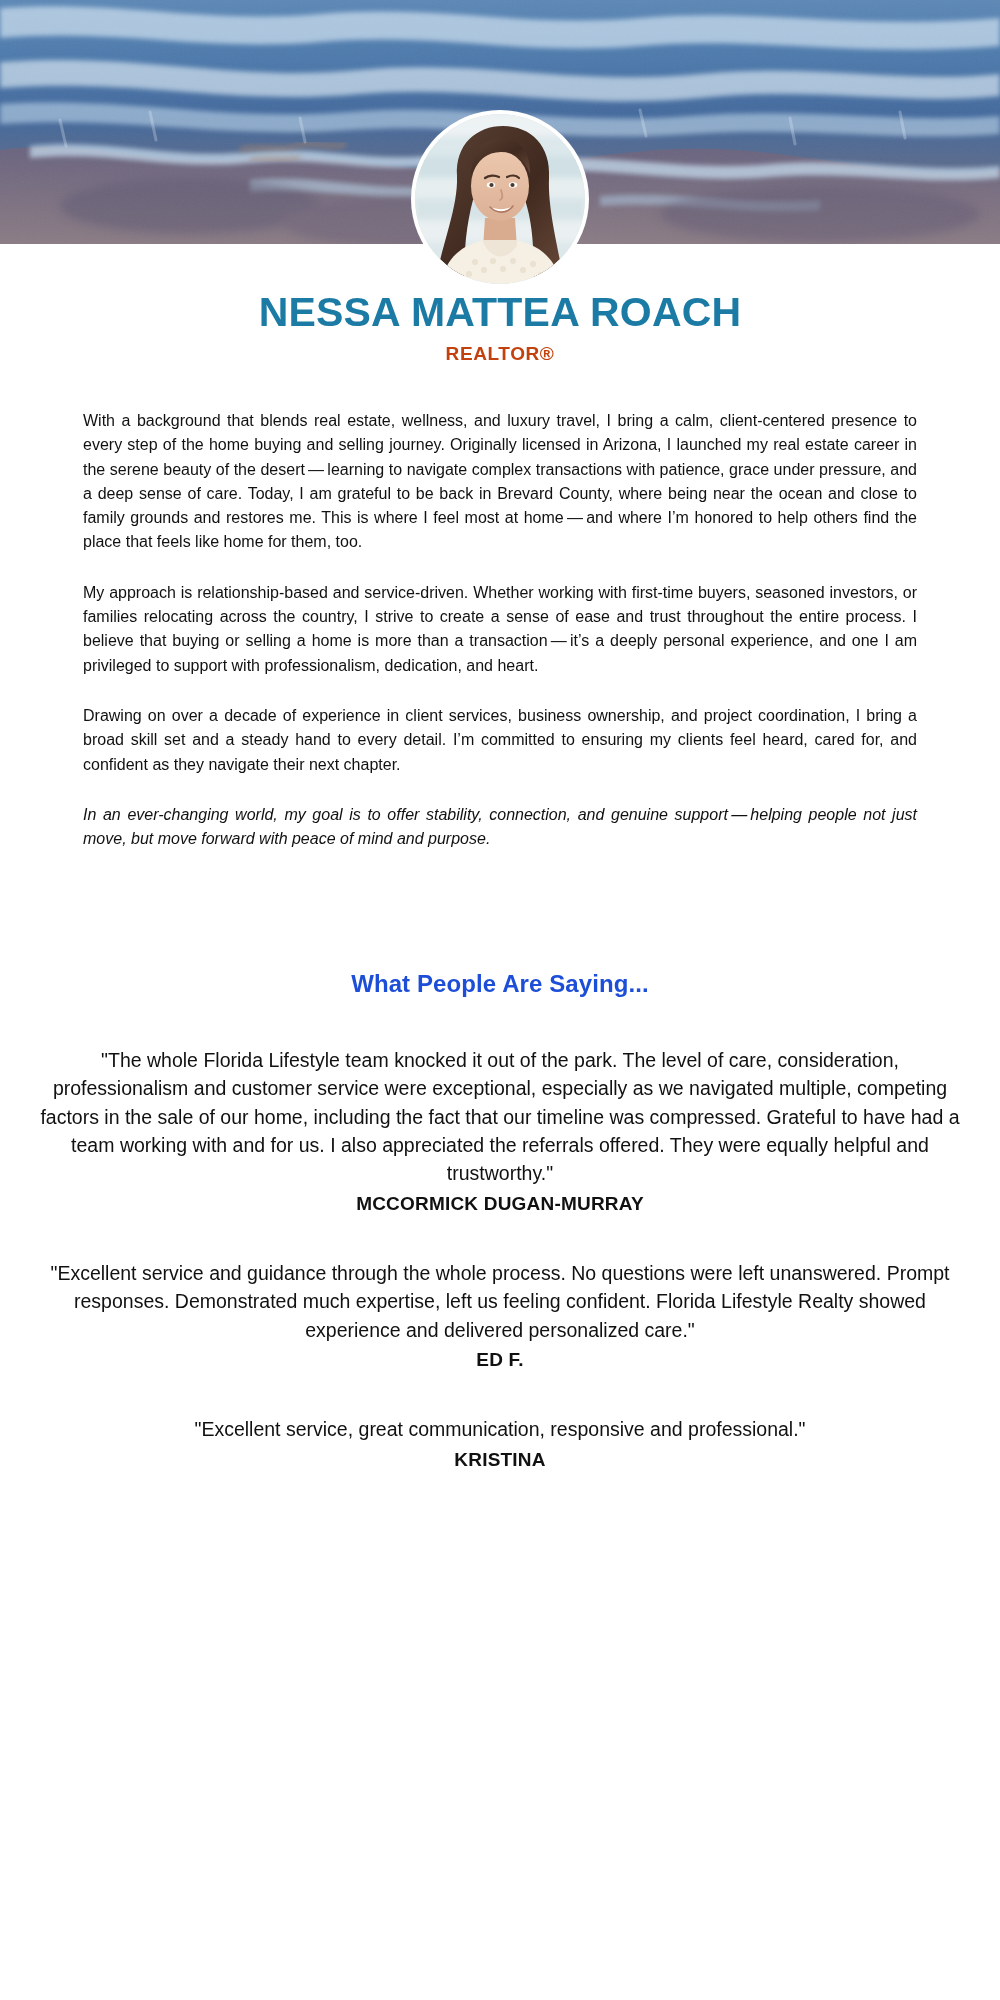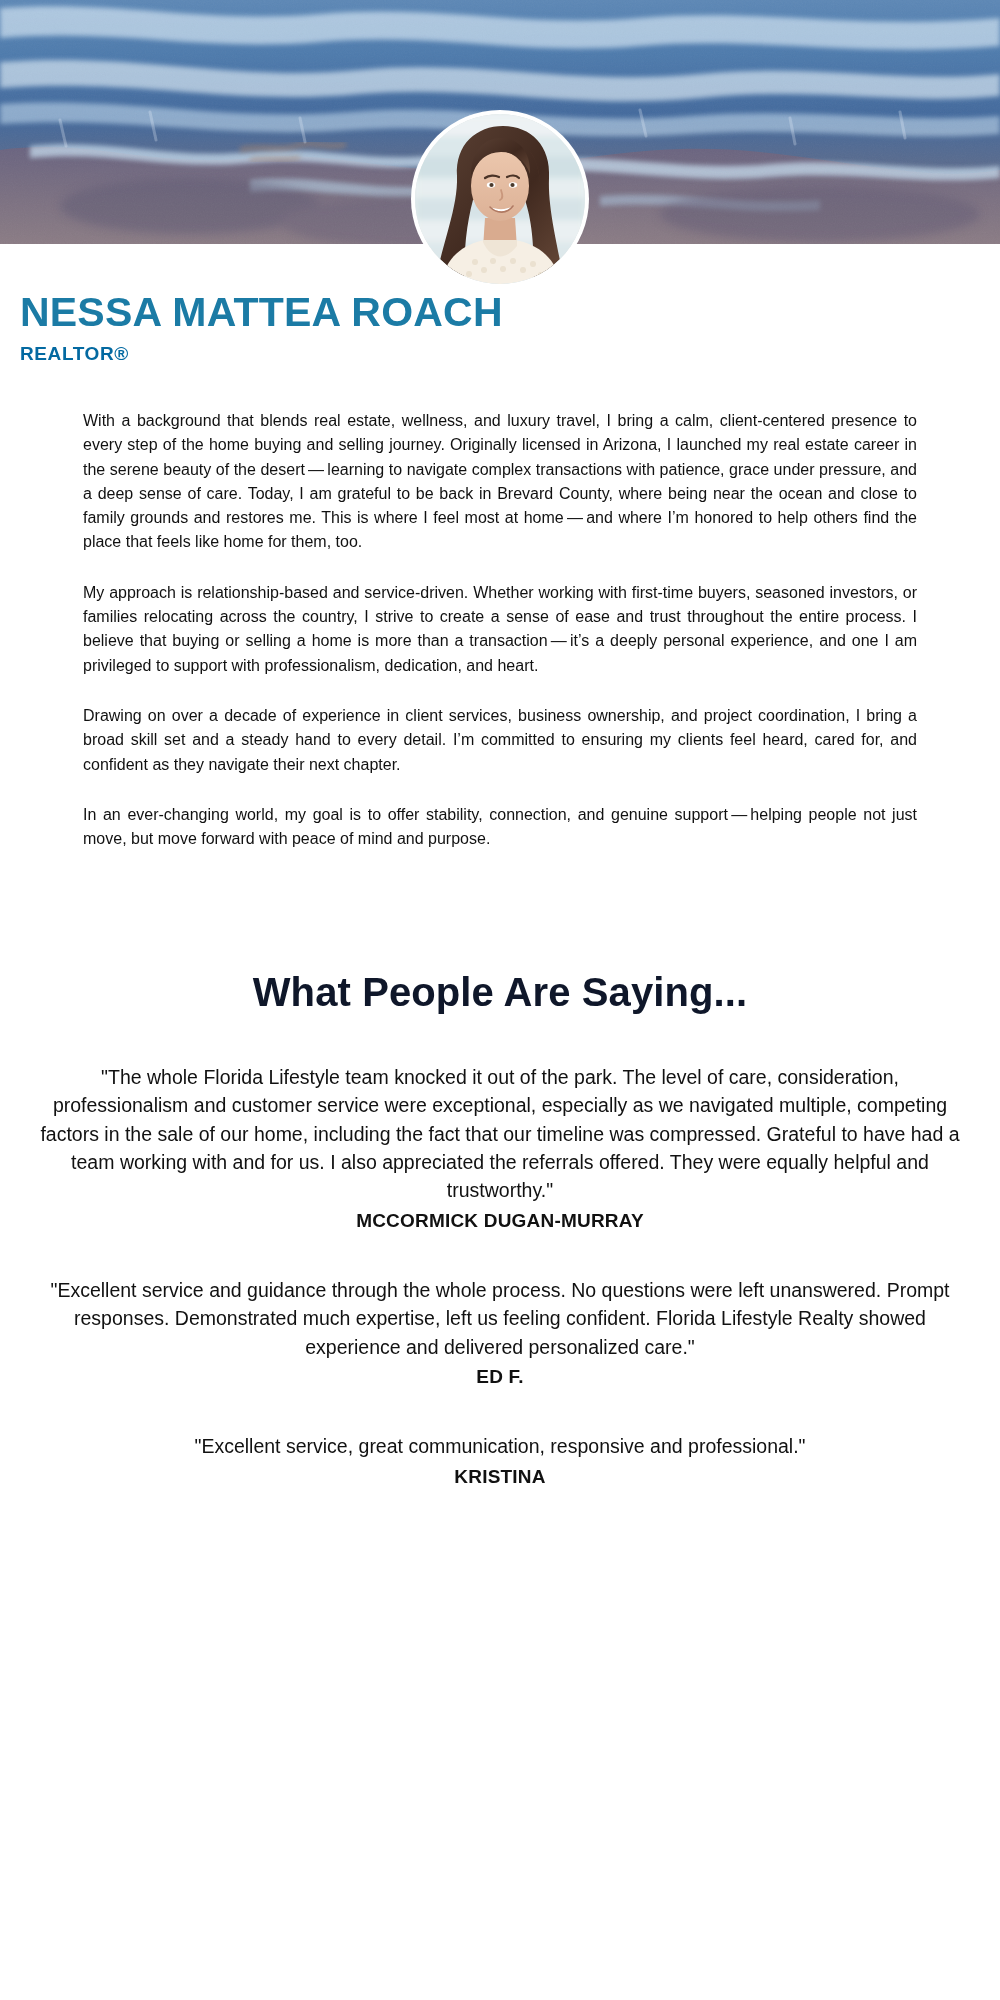--- a/index.html
+++ b/index.html
@@ -52,63 +52,64 @@
     height:100%;
     border-radius:50%;
     overflow:hidden;
     background:#dfe4e4;
   }
   .avatar svg { display:block; width:100%; height:100%; }
 
   
   .name-block {
     margin-top:46px;
+    text-align:center;
     padding:0 20px;
   }
   .agent-name {
     font-size:41px;
     font-weight:700;
     letter-spacing:0.2px;
     line-height:1.12;
     color:#1b7ba5;
   }
   .agent-title {
     margin-top:7px;
     font-size:19px;
     font-weight:700;
     letter-spacing:0.6px;
-    color:#0369a1;
+    color:#c2410c;
   }
 
   
   .bio {
     margin:44px auto 0;
     width:918px;
     padding:0 42px;
   }
   .bio p {
     font-size:16px;
     line-height:1.52;
     text-align:justify;
     text-justify:inter-word;
     color:#111111;
     margin-bottom:26px;
   }
-  .bio p:last-child { margin-bottom:11px; }
+  .bio p:last-child { margin-bottom:11px;font-style:italic; }
 
   
   .testimonials {
     margin-top:118px;
     padding:0 36px 40px;
   }
   .testimonials-heading {
     text-align:center;
-    font-size:40px;
+    font-size:24px;
     font-weight:700;
-    color:#0f172a;
+    color:#1d4ed8;
     letter-spacing:0.1px;
   }
   .testimonial {
     margin-top:44px;
     text-align:center;
   }
   .testimonial:first-of-type { margin-top:48px; }
   .testimonial-quote {
     font-size:19.5px;
     line-height:1.46;

